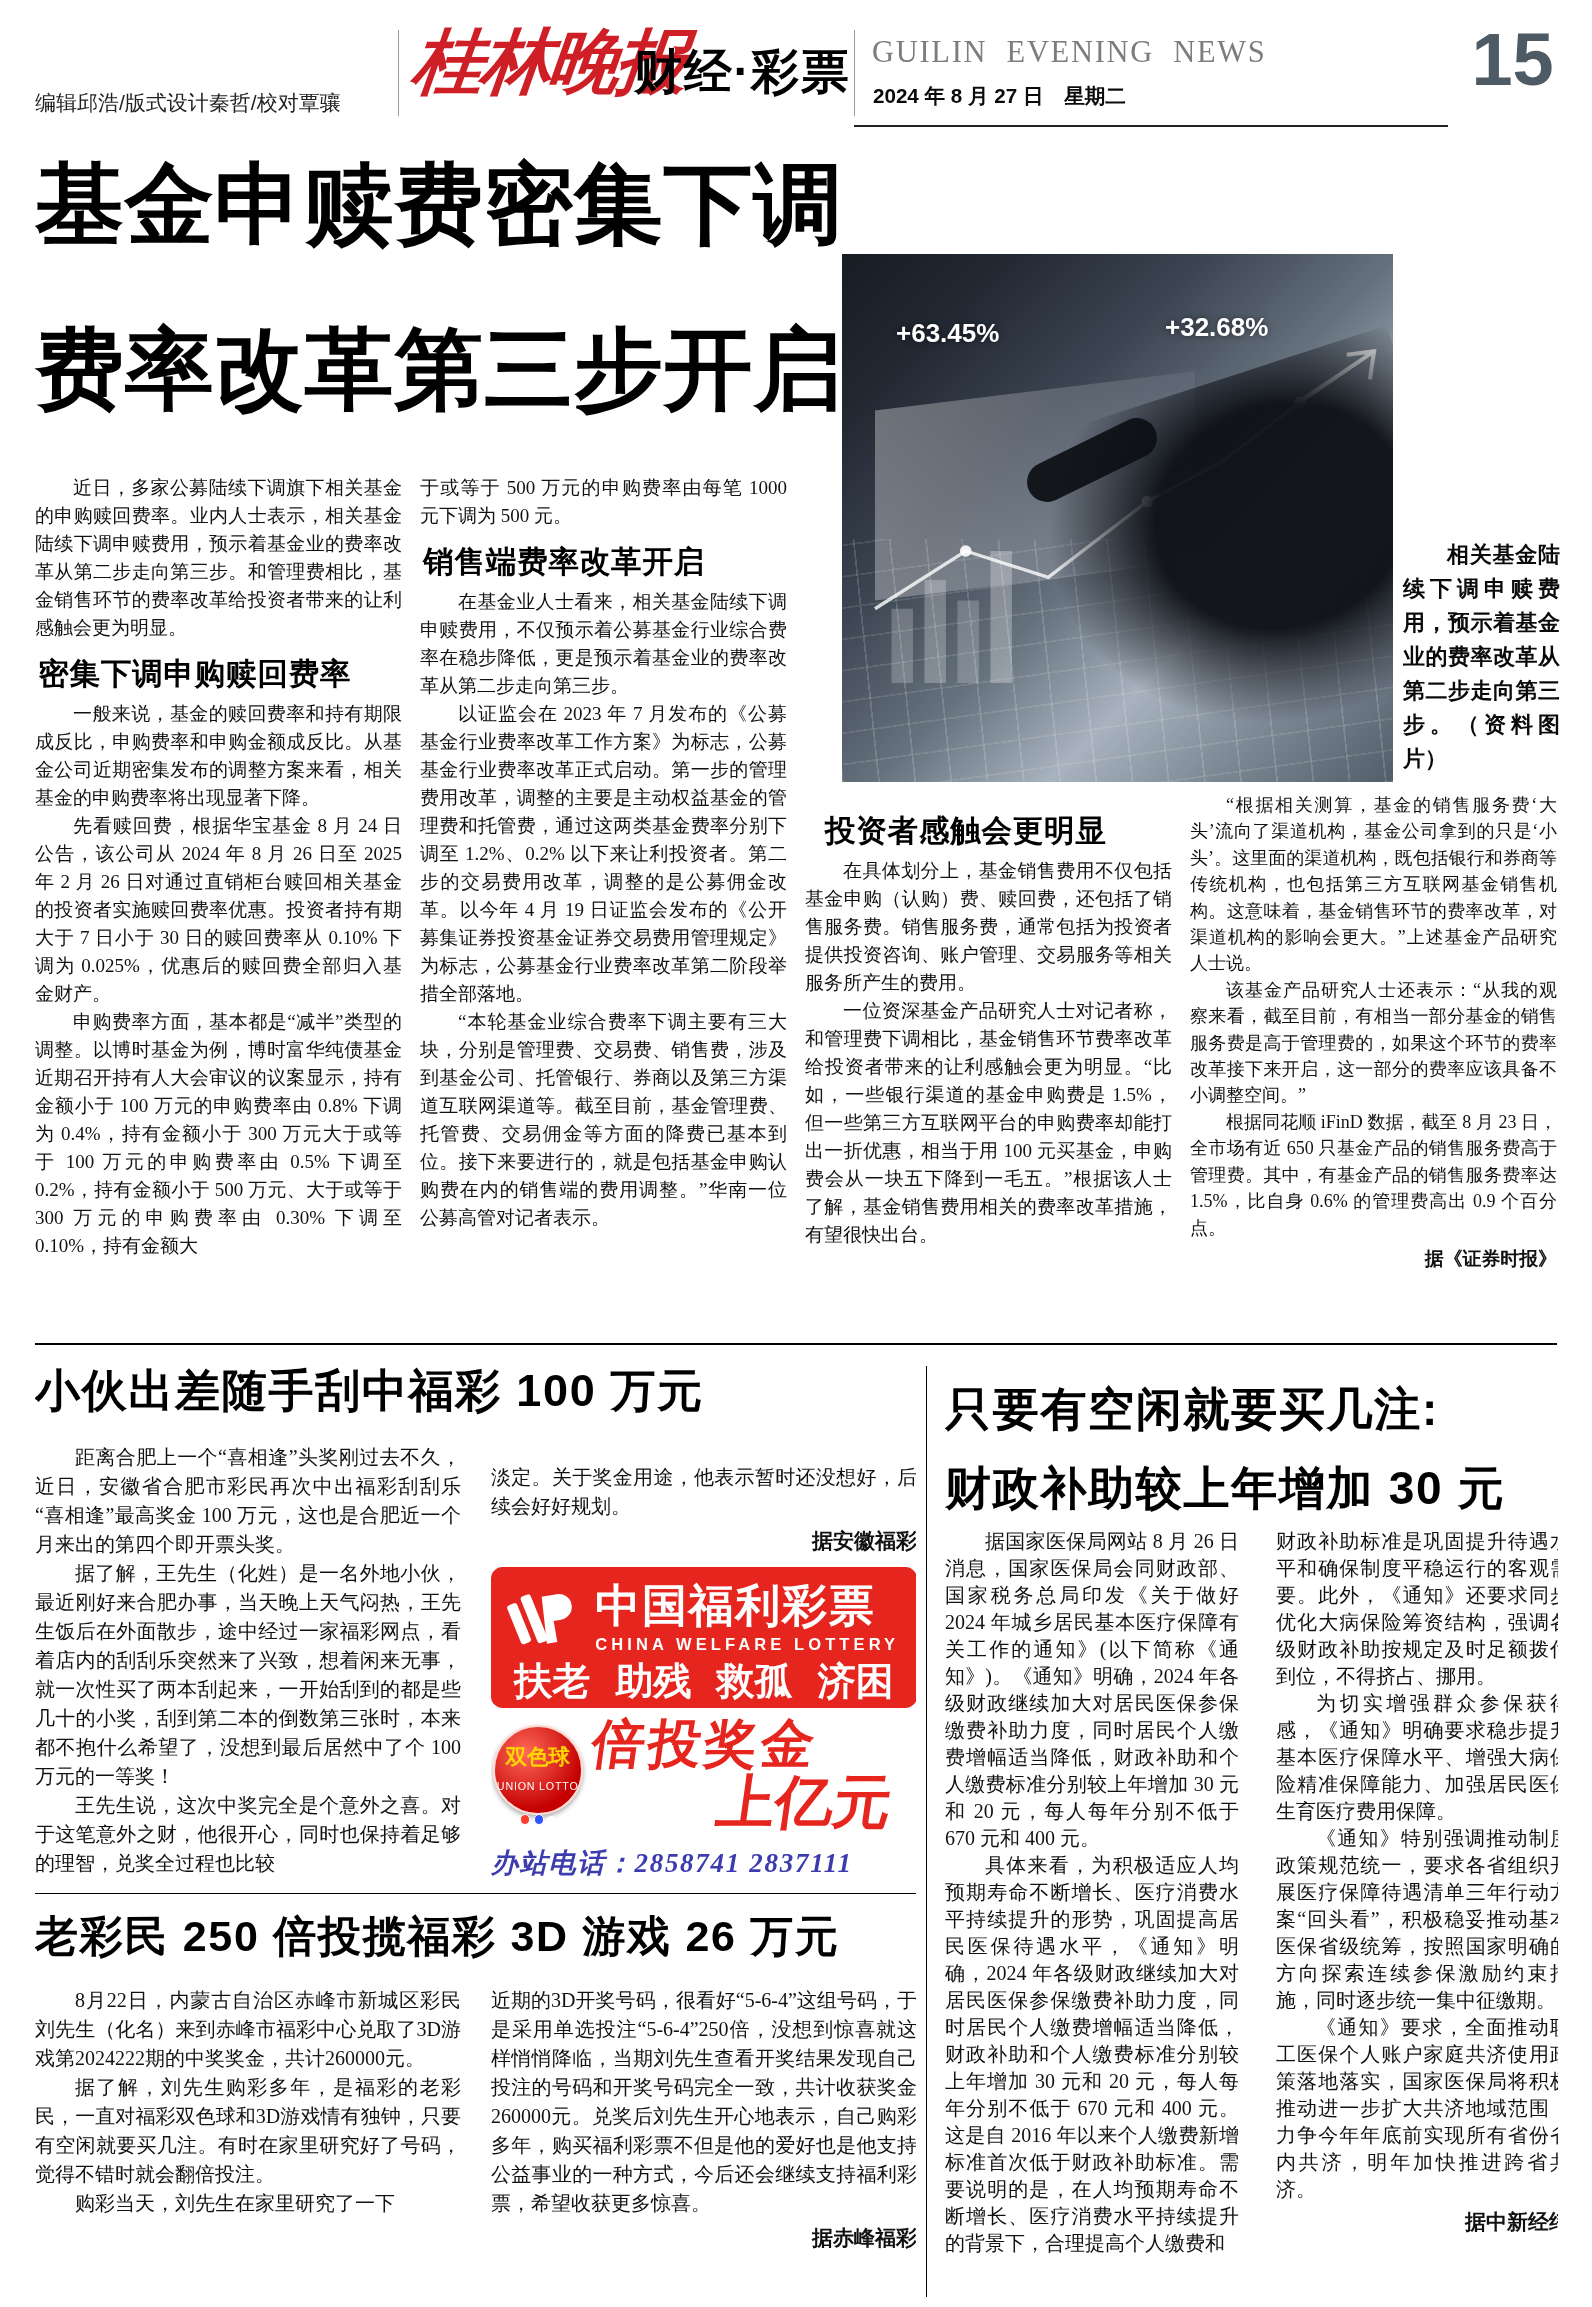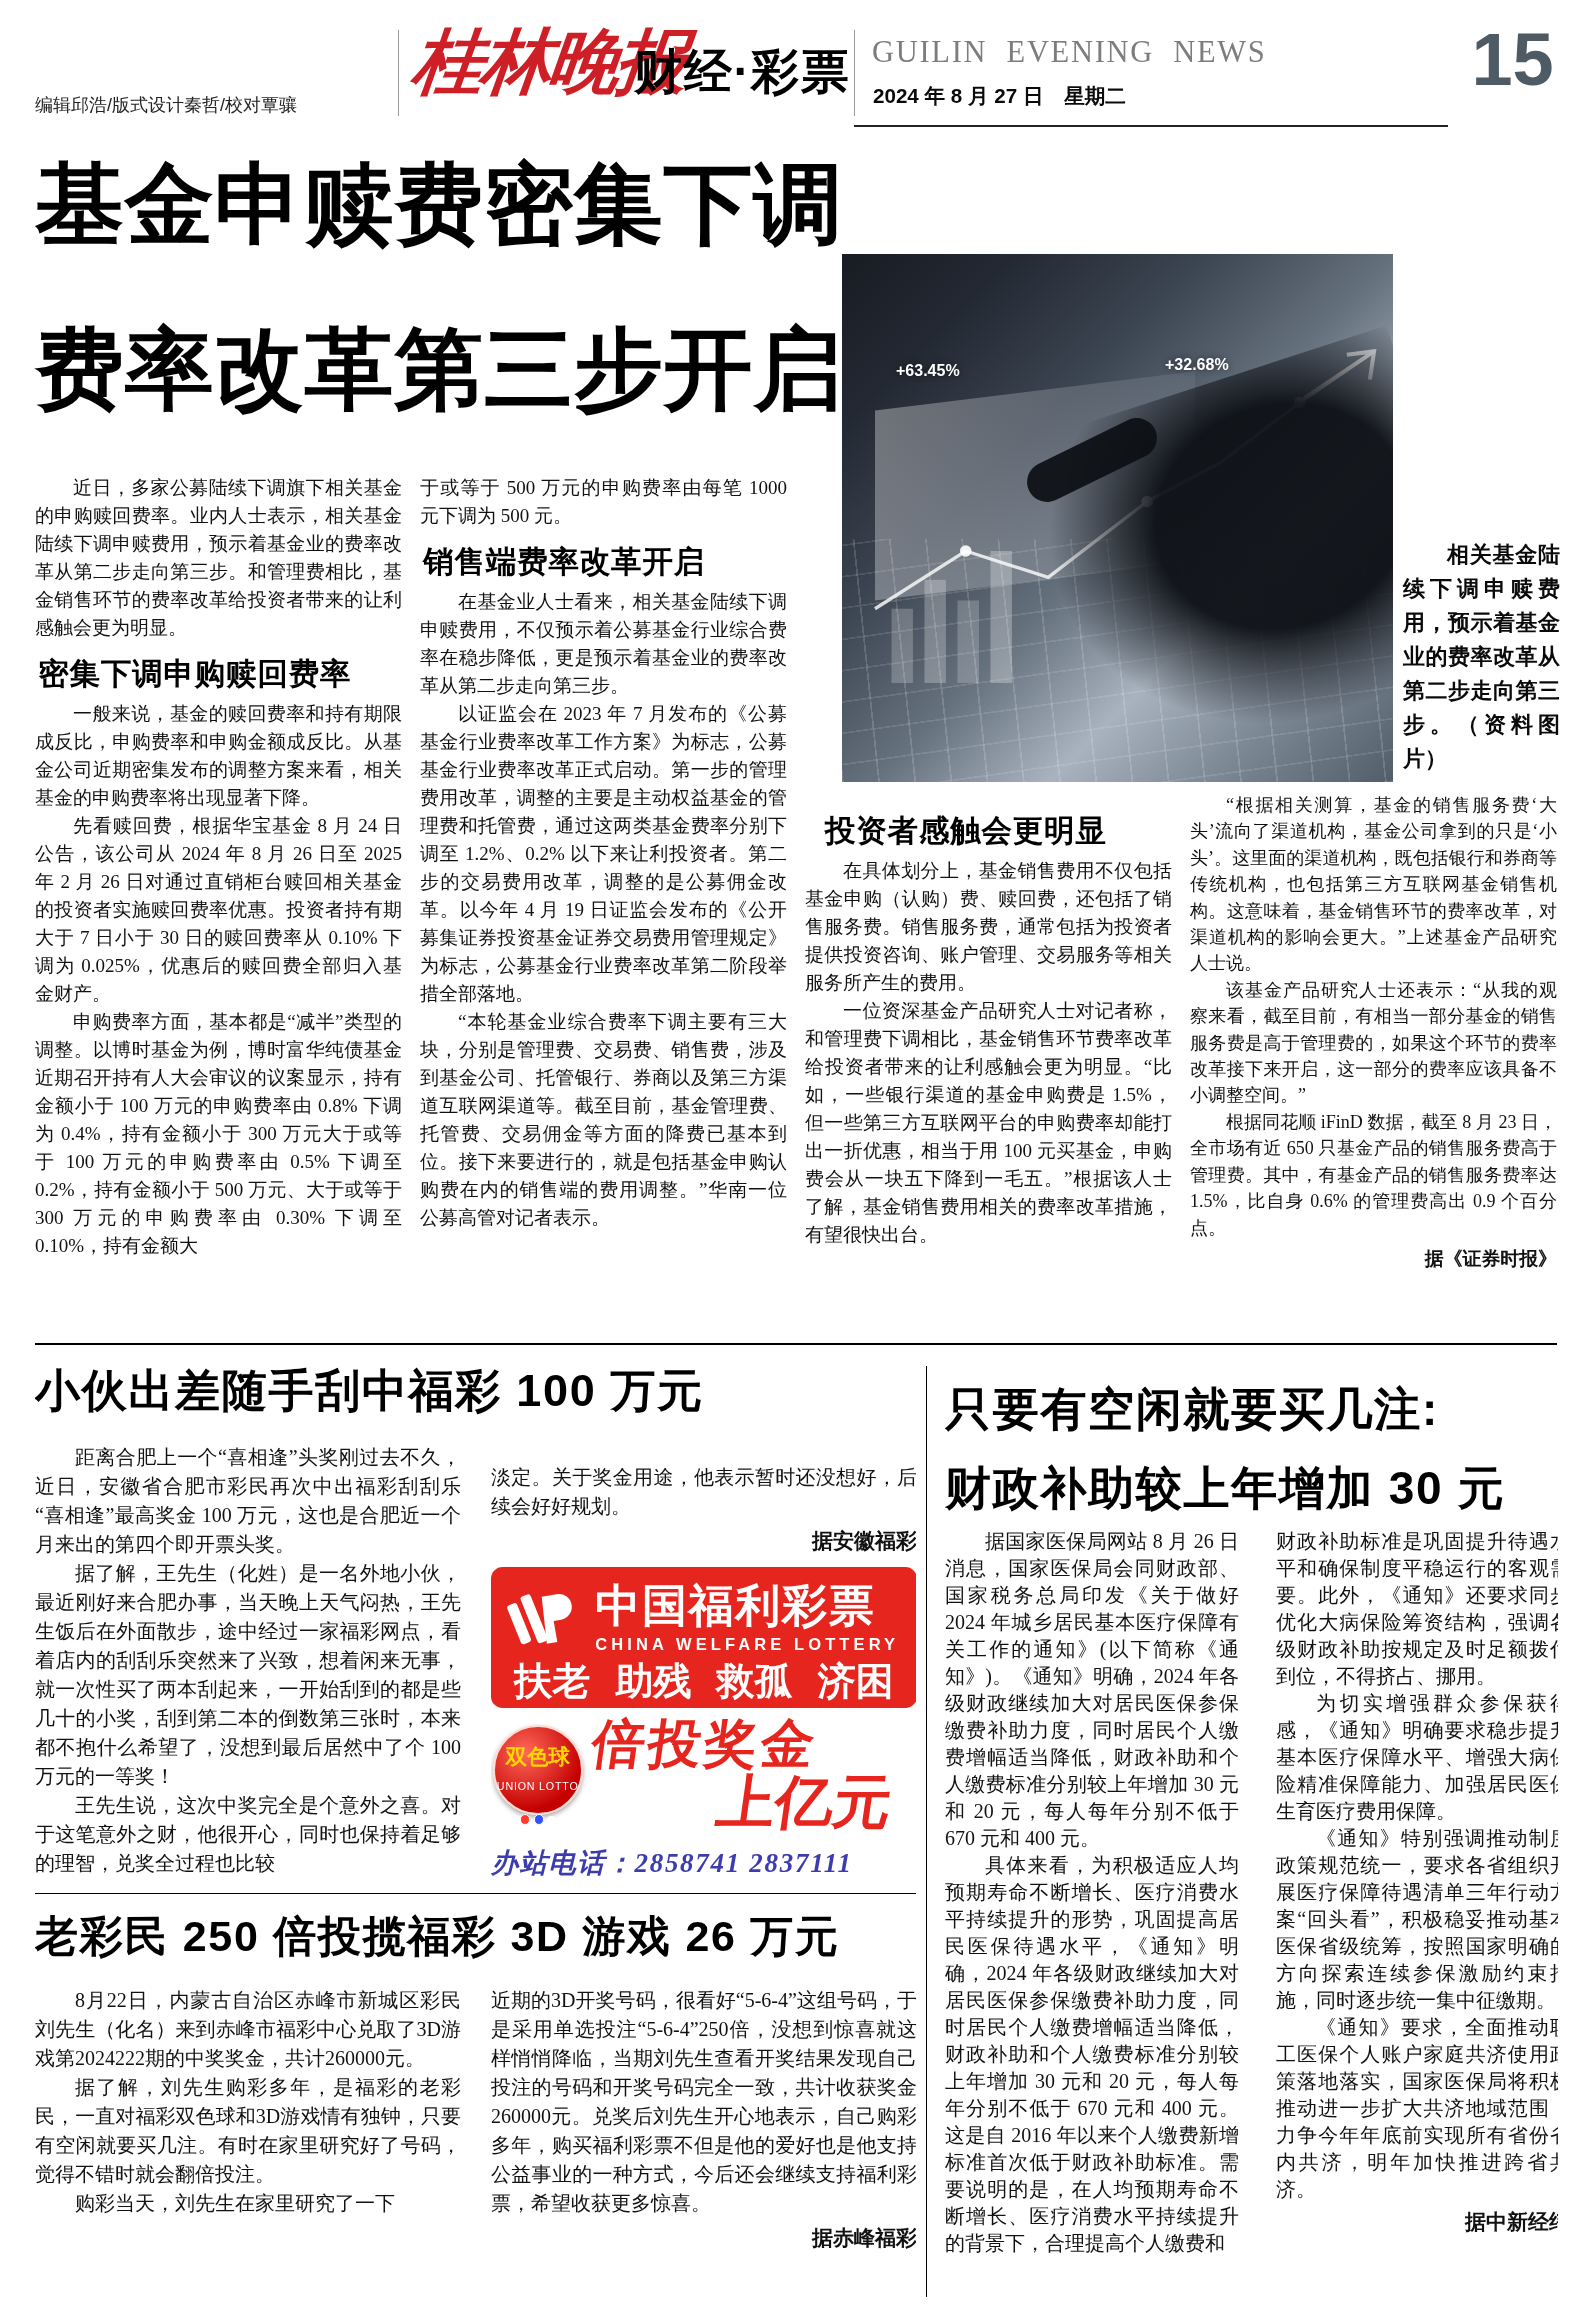--- a/index.html
+++ b/index.html
@@ -3,21 +3,21 @@
 <meta charset="utf-8">
 <style>
   html,body { margin:0; padding:0; background:#e8e8e8; }
   .page {
     position:relative; width:1592px; height:2307px; margin:0 auto;
     background:#ffffff; overflow:hidden; color:#111;
     font-family:"Liberation Serif","DejaVu Serif",serif;
   }
   
   .hdr { position:absolute; top:23px; left:35px; right:35px; height:97px; }
-  .edition-info { position:absolute; left:0; bottom:3.3px; font-size:18px; color:#222;
+  .edition-info { position:absolute; left:0; bottom:3.3px; font-size:21px; color:#222;
     font-family:"Liberation Sans","DejaVu Sans",sans-serif; }
   .vline { position:absolute; top:6.6px; height:86px; width:0.8px; background:#9a9a9a; }
   .vl1 { left:363px; } .vl2 { left:819px; }
   .masthead { position:absolute; left:378px; top:-8.3px; font-size:71px; font-weight:900;
     color:#cf1f26; font-style:italic; transform:skewX(-6deg); letter-spacing:-3.3px; white-space:nowrap; }
   .section-title { position:absolute; left:599px; top:16.5px; font-size:48px; font-weight:900;
     color:#000; font-family:"Liberation Sans","DejaVu Sans",sans-serif; letter-spacing:1.7px; white-space:nowrap; }
   .en-name { position:absolute; left:837px; top:11.6px; font-size:30.5px; color:#7d7d7d;
     letter-spacing:1.7px; word-spacing:10px; white-space:nowrap; }
   .date { position:absolute; left:838px; top:59px; font-size:20.6px; font-weight:bold; color:#0a0a0a;
@@ -36,22 +36,22 @@
     background:linear-gradient(135deg,#181c23 0%,#232933 16%,#3c4552 34%,#67727f 52%,#a8b3bf 68%,#7a8592 84%,#525d6a 100%); }
   .ph-screen { position:absolute; left:6%; top:26%; width:58%; height:36%; opacity:.45;
     background:linear-gradient(100deg,rgba(255,255,255,.75),rgba(190,205,225,.1)); transform:skewY(-7deg); }
   .ph-grid { position:absolute; left:0; right:0; bottom:0; height:46%; opacity:.5;
     background-image:repeating-linear-gradient(84deg,rgba(255,255,255,.30) 0 1.7px,transparent 1.7px 36px),
                      repeating-linear-gradient(-8deg,rgba(255,255,255,.22) 0 1.7px,transparent 1.7px 31px); }
   .ph-hand { position:absolute; right:-58px; top:124px; width:396px; height:355px; transform:rotate(-18deg);
     background:radial-gradient(ellipse at 60% 42%,rgba(12,15,20,.95) 0 38%,rgba(12,15,20,0) 70%); }
   .ph-finger { position:absolute; right:231px; top:186px; width:140px; height:40px; border-radius:21.5px;
     background:rgba(12,15,20,.92); transform:rotate(-26deg); }
-  .ph-lbl { position:absolute; color:#fff; font-weight:bold; font-size:16px;
-    font-family:"Liberation Sans","DejaVu Sans",sans-serif; text-shadow:0 0 6.6px rgba(0,0,0,.6);margin-top:44px; }
+  .ph-lbl { position:absolute; color:#fff; font-weight:bold; font-size:26px;
+    font-family:"Liberation Sans","DejaVu Sans",sans-serif; text-shadow:0 0 6.6px rgba(0,0,0,.6); }
   .ph-l1 { left:54px; top:64px; } .ph-l2 { left:323px; top:58px; }
   .photo-caption { position:absolute; left:1403px; top:538px; width:157px;
     font-family:"Liberation Sans","DejaVu Sans",sans-serif;
     font-size:22px; line-height:34px; font-weight:bold; text-align:justify; text-indent:2em; color:#0a0a0a; }
 
   
   .lead-body { position:absolute; left:35px; top:474px; width:1523px; height:865px;
     display:flex; gap:18px; overflow:hidden; }
   .lcol { width:367px; flex:0 0 367px; font-size:19px; line-height:28px; text-align:justify; overflow:hidden; }
   .lcol.c3 { padding-top:342px; } .lcol.c4 { padding-top:318px; font-size:18px; line-height:26.4px; }

